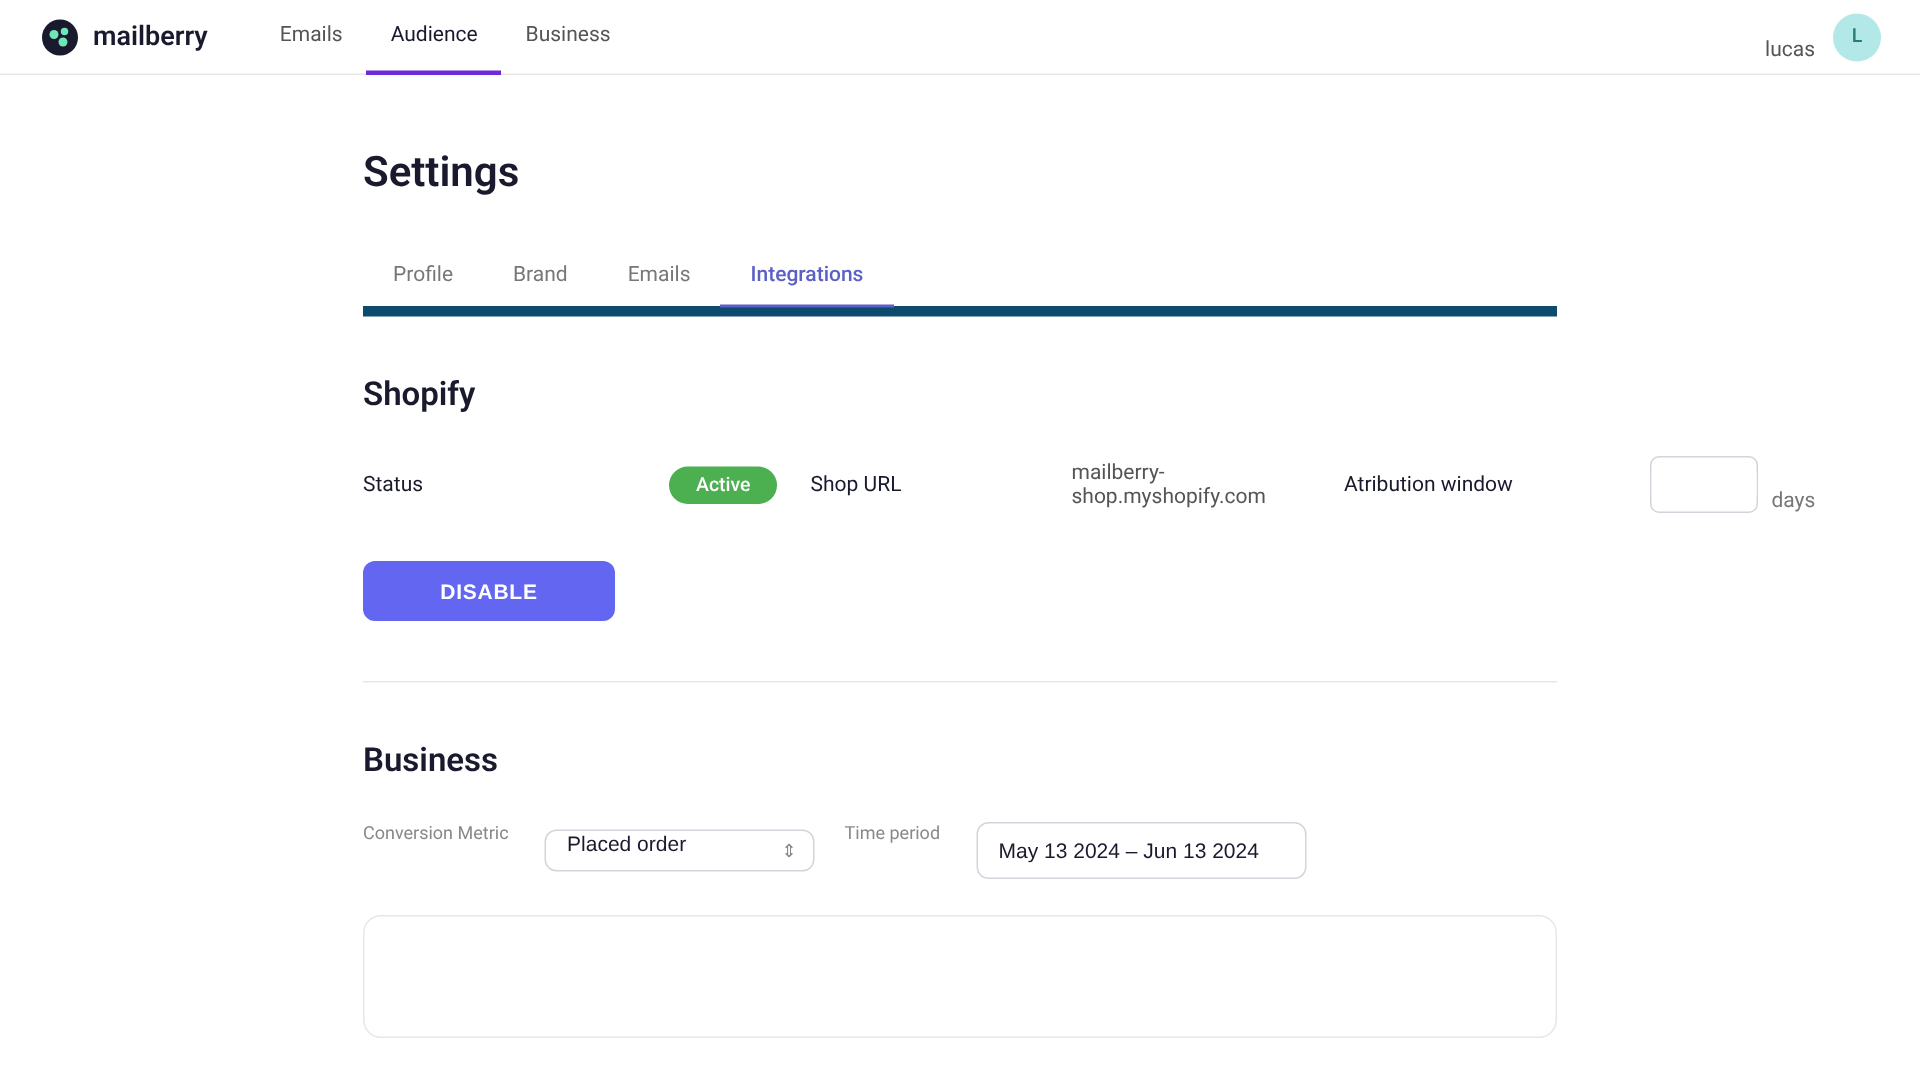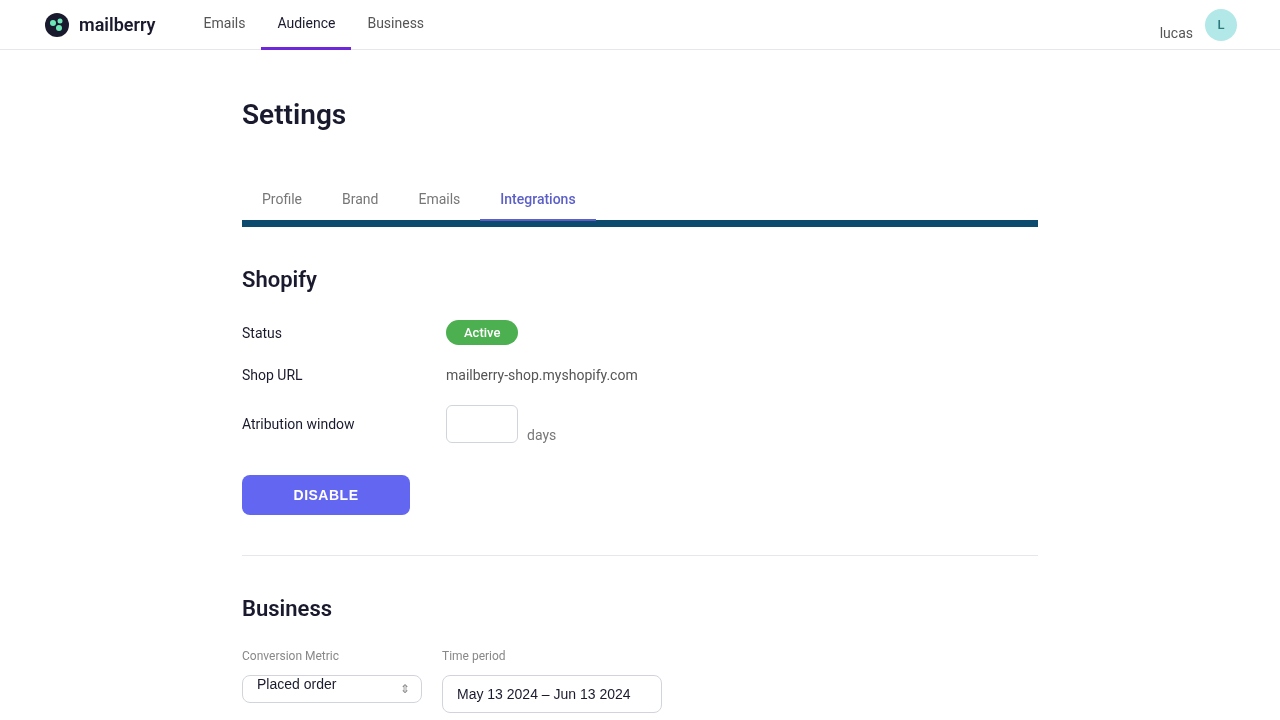--- a/index.html
+++ b/index.html
@@ -14,21 +14,21 @@
       color: #1a1a2e;
       font-size: 14px;
     }
 
     
     .top-nav {
       display: flex;
       align-items: center;
       justify-content: space-between;
       height: 50px;
-      padding: 0 43px;
+      padding: 0 26px;
       border-bottom: 1px solid #e5e7eb;
       background: #fff;
       position: sticky;
       top: 0;
       z-index: 100;
     }
 
     .nav-left {
       display: flex;
       align-items: center;
@@ -104,21 +104,21 @@
     .main-content {
       max-width: 860px;
       margin: 0 auto;
       padding: 48px 32px 80px;
     }
 
     .page-title {
       font-size: 28px;
       font-weight: 600;
       color: #1a1a2e;
-      margin-bottom: 48px;
+      margin-bottom: 32px;
     }
 
     
     .tabs {
       display: flex;
       border-bottom: 7px solid #0c4a6e;
       margin-bottom: 40px;
     }
 
     .tab {
@@ -139,21 +139,21 @@
     
     .section-title {
       font-size: 22px;
       font-weight: 600;
       color: #1a1a2e;
       margin-bottom: 28px;
     }
 
     .settings-form {
       display: flex;
-      flex-direction: column;
+      flex-direction: row;
       gap: 22px;
       margin-bottom: 32px;
     }
 
     .form-row {
       display: flex;
       align-items: center;
       gap: 24px;
     }
 
@@ -230,22 +230,22 @@
 
     
     .business-controls {
       display: flex;
       gap: 20px;
       margin-bottom: 24px;
     }
 
     .control-group {
       display: flex;
-      flex-direction: column;
-      gap: 12px;
+      flex-direction: row;
+      gap: 24px;
     }
 
     .control-label {
       font-size: 12px;
       color: #888;
     }
 
     .select-wrapper {
       position: relative;
       display: inline-flex;

